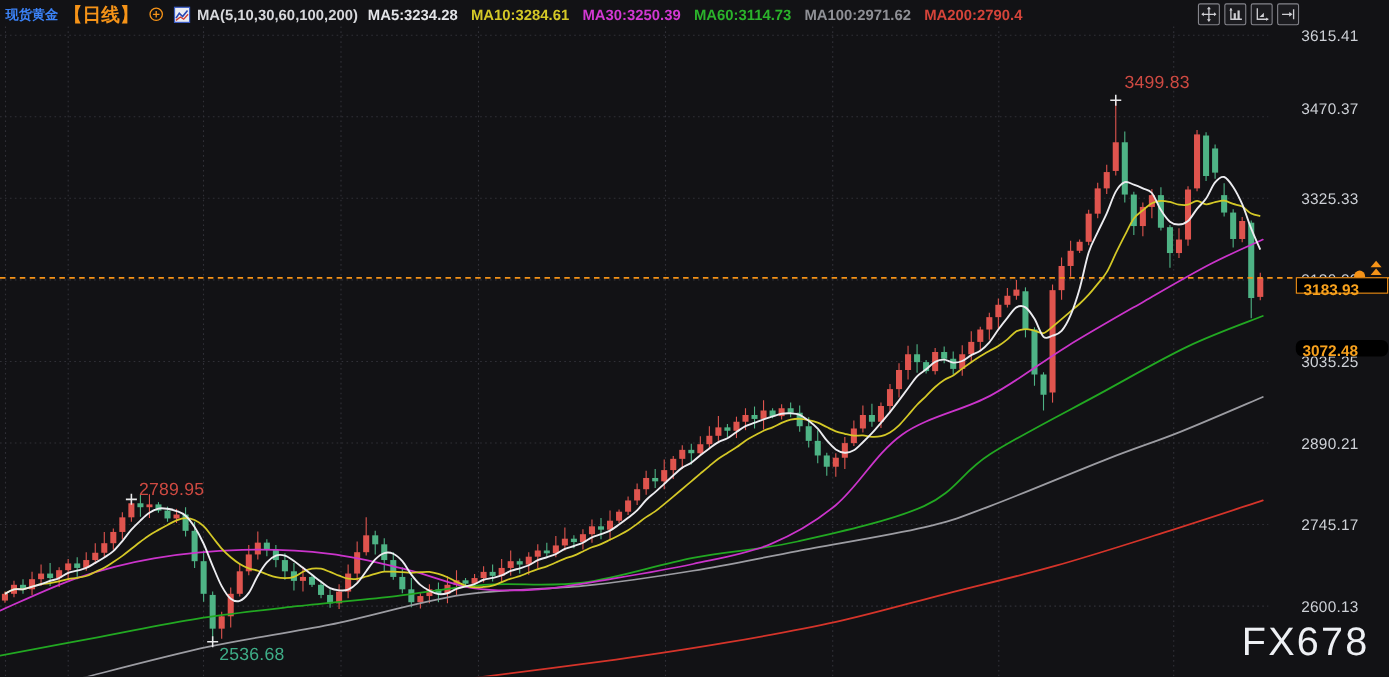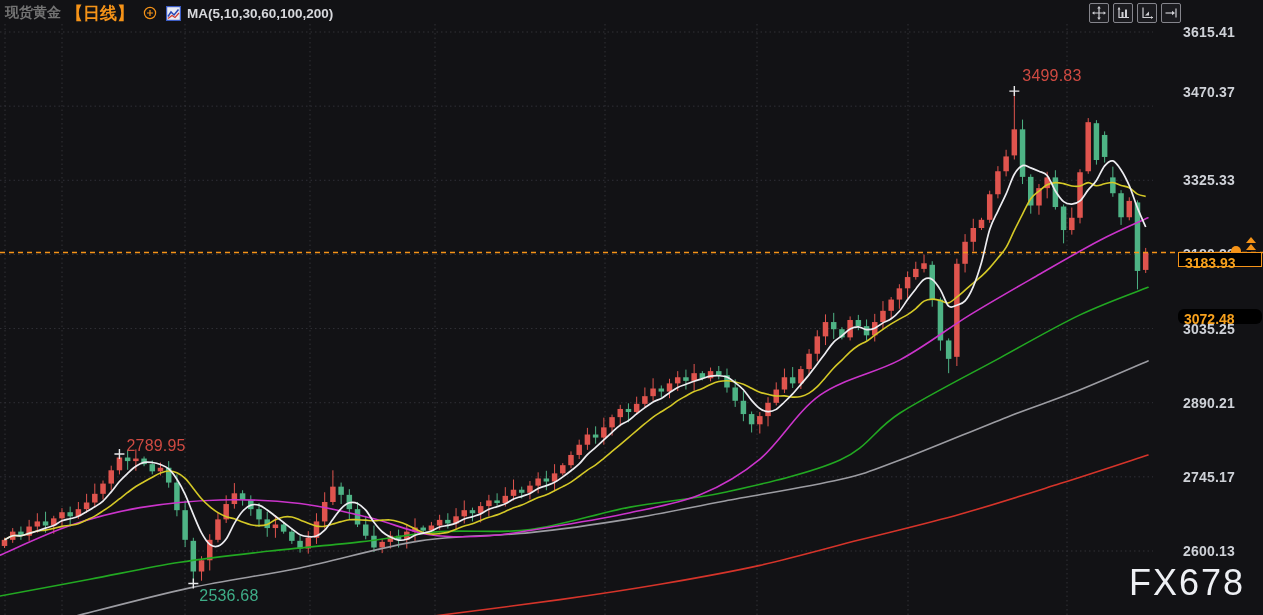--- a/index.html
+++ b/index.html
@@ -2,32 +2,32 @@
 <html><head>
 <meta charset="utf-8">
 <style>
   html,body{margin:0;padding:0;background:#121215;}
   #app{position:relative;width:1263px;height:615px;background:#121215;overflow:hidden;
        font-family:"Liberation Sans","DejaVu Sans",sans-serif;}
   svg#chart-svg{position:absolute;left:0;top:0;}
   
   #legend{position:absolute;left:5px;top:2px;height:22px;display:flex;align-items:center;
           gap:9px;font-size:13.5px;font-weight:600;white-space:nowrap;z-index:6;}
-  #symbol{color:#737373;font-weight:700;font-size:14px;text-align:center;}
+  #symbol{color:#3b82f6;font-weight:700;font-size:12px;text-align:center;}
   #tf{color:#f59318;font-weight:700;font-size:17px;margin-left:-4px;}
   .legend-icon{display:inline-flex;align-items:center;}
   #ma-summary{color:#d7d8dc;}
   #ma-legend{display:flex;gap:12px;}
   
   #toolbar{position:absolute;right:82px;top:3px;display:flex;gap:4px;z-index:6;}
   .tool-btn{width:18px;height:18px;border:1px solid #85858c;border-radius:2px;background:#1b1b1f;
             display:flex;align-items:center;justify-content:center;cursor:pointer;}
   
   #axis{position:absolute;left:1178px;top:0;width:85px;height:615px;z-index:2;}
-  .tick{position:absolute;left:5px;height:16px;line-height:16px;font-size:14px;font-weight:700;
+  .tick{position:absolute;left:5px;height:16px;line-height:16px;font-size:14px;font-weight:400;
         color:#ced1d7;letter-spacing:.2px;}
   .price-box{position:absolute;left:0;width:84px;height:15px;line-height:21px;font-size:14px;
              font-weight:700;color:#f7a11d;background:#000;padding-left:6px;box-sizing:border-box;}
   #current-price-box{border:1px solid #f59318;z-index:4;}
   #secondary-price-box{z-index:3;border-radius:6px;}
   
   #up-arrows{position:absolute;left:1246px;z-index:5;width:12px;height:14px;}
   #up-arrows .tri{width:0;height:0;border-left:5.5px solid transparent;border-right:5.5px solid transparent;
                   border-bottom:6px solid #f59318;margin-bottom:1px;}
   #dome{position:absolute;left:1231px;z-index:5;width:10px;height:6px;background:#f59318;
@@ -363,20 +363,28 @@
       </svg>
     </span>
     <span class="legend-icon">
       <svg width="15" height="15" viewBox="0 0 15 15">
         <rect x="0.5" y="0.5" width="14" height="14" fill="#e9ebf3" stroke="#3c5cc4" stroke-width="1.4"></rect>
         <polyline points="2,10.5 5,6 8,9 12.5,3.5" fill="none" stroke="#2846b4" stroke-width="1.5"></polyline>
         <polyline points="2,12.5 6,9.5 9,11.5 13,7" fill="none" stroke="#d03a30" stroke-width="1.2"></polyline>
       </svg>
     </span>
     <span id="ma-summary" style="margin-left:-3px;">MA(5,10,30,60,100,200)</span>
+    <span id="ma-legend">
+        <span style="color: rgb(226, 227, 231);">MA5:3234.28</span>
+        <span style="color: rgb(212, 200, 39);">MA10:3284.61</span>
+        <span style="color: rgb(210, 56, 210);">MA30:3250.39</span>
+        <span style="color: rgb(43, 179, 43);">MA60:3114.73</span>
+        <span style="color: rgb(143, 144, 150);">MA100:2971.62</span>
+        <span style="color: rgb(213, 68, 58);">MA200:2790.4</span>
+      </span>
   </div>
 
   <div id="toolbar">
     <span class="tool-btn">
       <svg width="14" height="14" viewBox="0 0 14 14" stroke="#cfcfd4" stroke-width="1.2" fill="#cfcfd4">
         <path d="M7 1.8v10.4M1.8 7h10.4" fill="none"></path>
         <path d="M7 0l1.8 2.4H5.2zM7 14l1.8-2.4H5.2zM0 7l2.4-1.8v3.6zM14 7l-2.4-1.8v3.6z" stroke="none"></path>
       </svg>
     </span>
     <span class="tool-btn">
@@ -403,21 +411,21 @@
     </span>
   </div>
 
   <div id="axis">
       <div class="tick" style="top: 543px;">2600.13</div>
       <div class="tick" style="top: 468.857px;">2745.17</div>
       <div class="tick" style="top: 394.714px;">2890.21</div>
       <div class="tick" style="top: 320.571px;">3035.25</div>
       <div class="tick" style="top: 246.429px;">3180.29</div>
       <div class="tick" style="top: 172.286px; text-align: center;">3325.33</div>
-      <div class="tick" style="top: 84px;">3470.37</div>
+      <div class="tick" style="top: 91px;">3470.37</div>
       <div class="tick" style="top: 24px;">3615.41</div>
     <div id="current-price-box" class="price-box" style="top: 252.068px;">3183.93</div>
     <div id="secondary-price-box" class="price-box" style="top: 309.04px;">3072.48</div>
   </div>
 
   <div id="dome" style="top: 245.568px;"></div>
   <div id="up-arrows" style="top: 236.568px;">
     <div class="tri"></div>
       <div class="tri"></div>
   </div>

